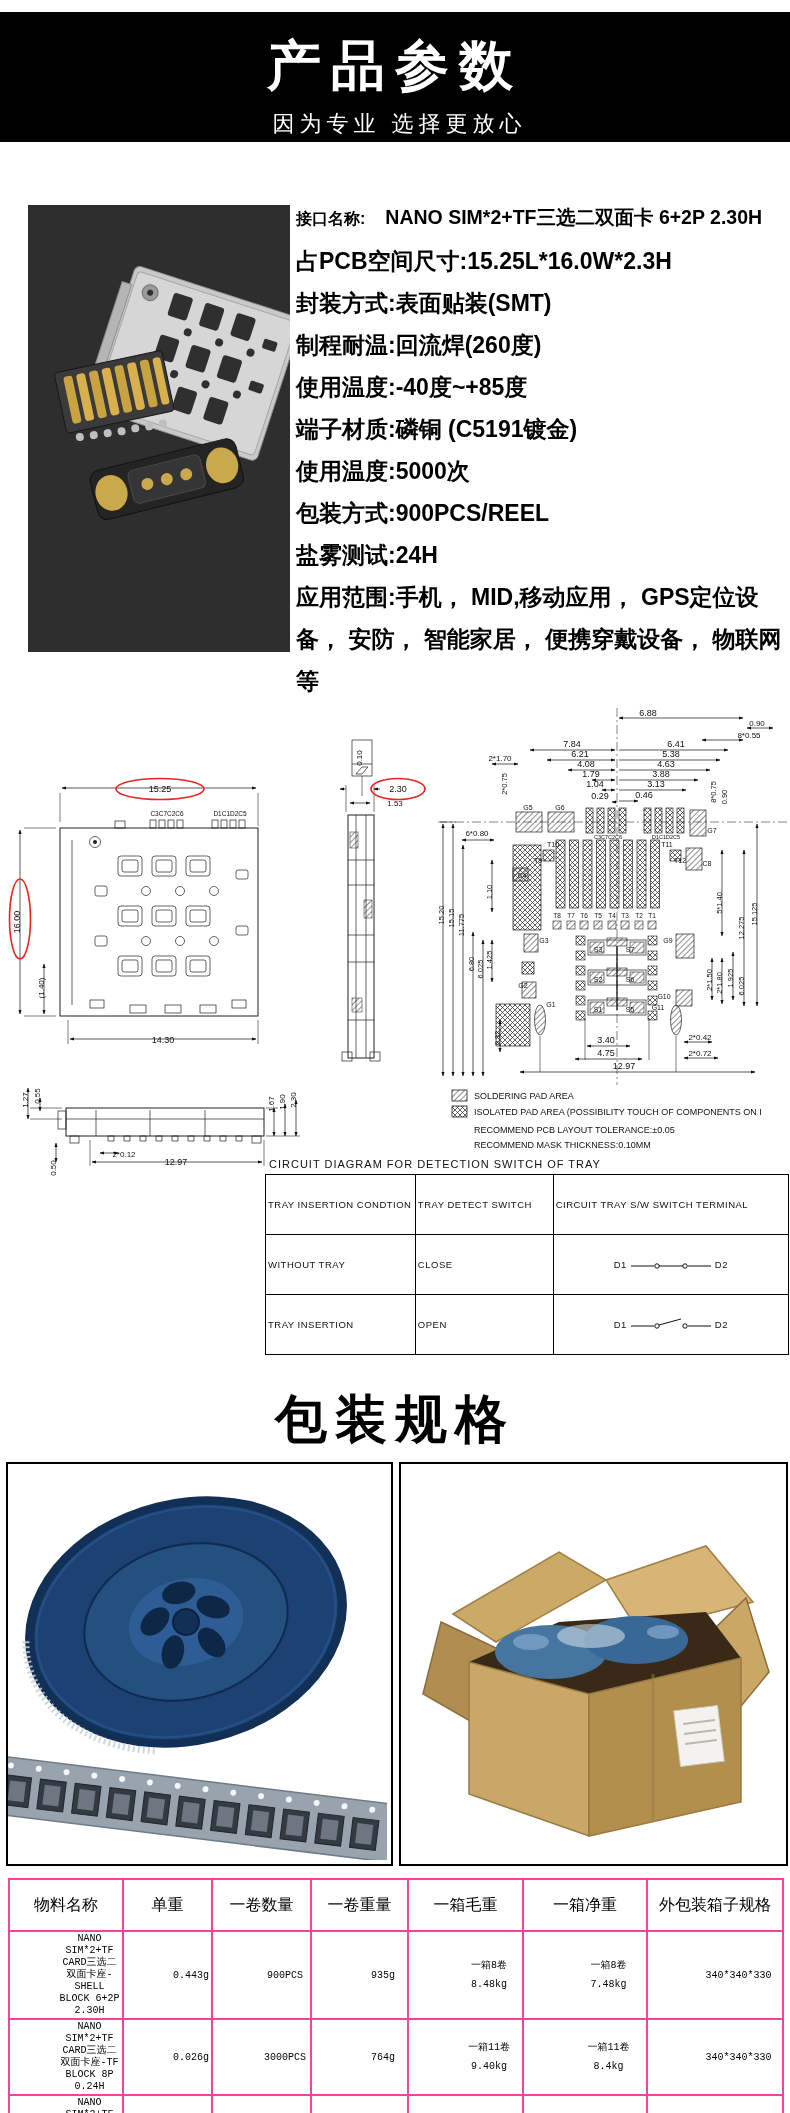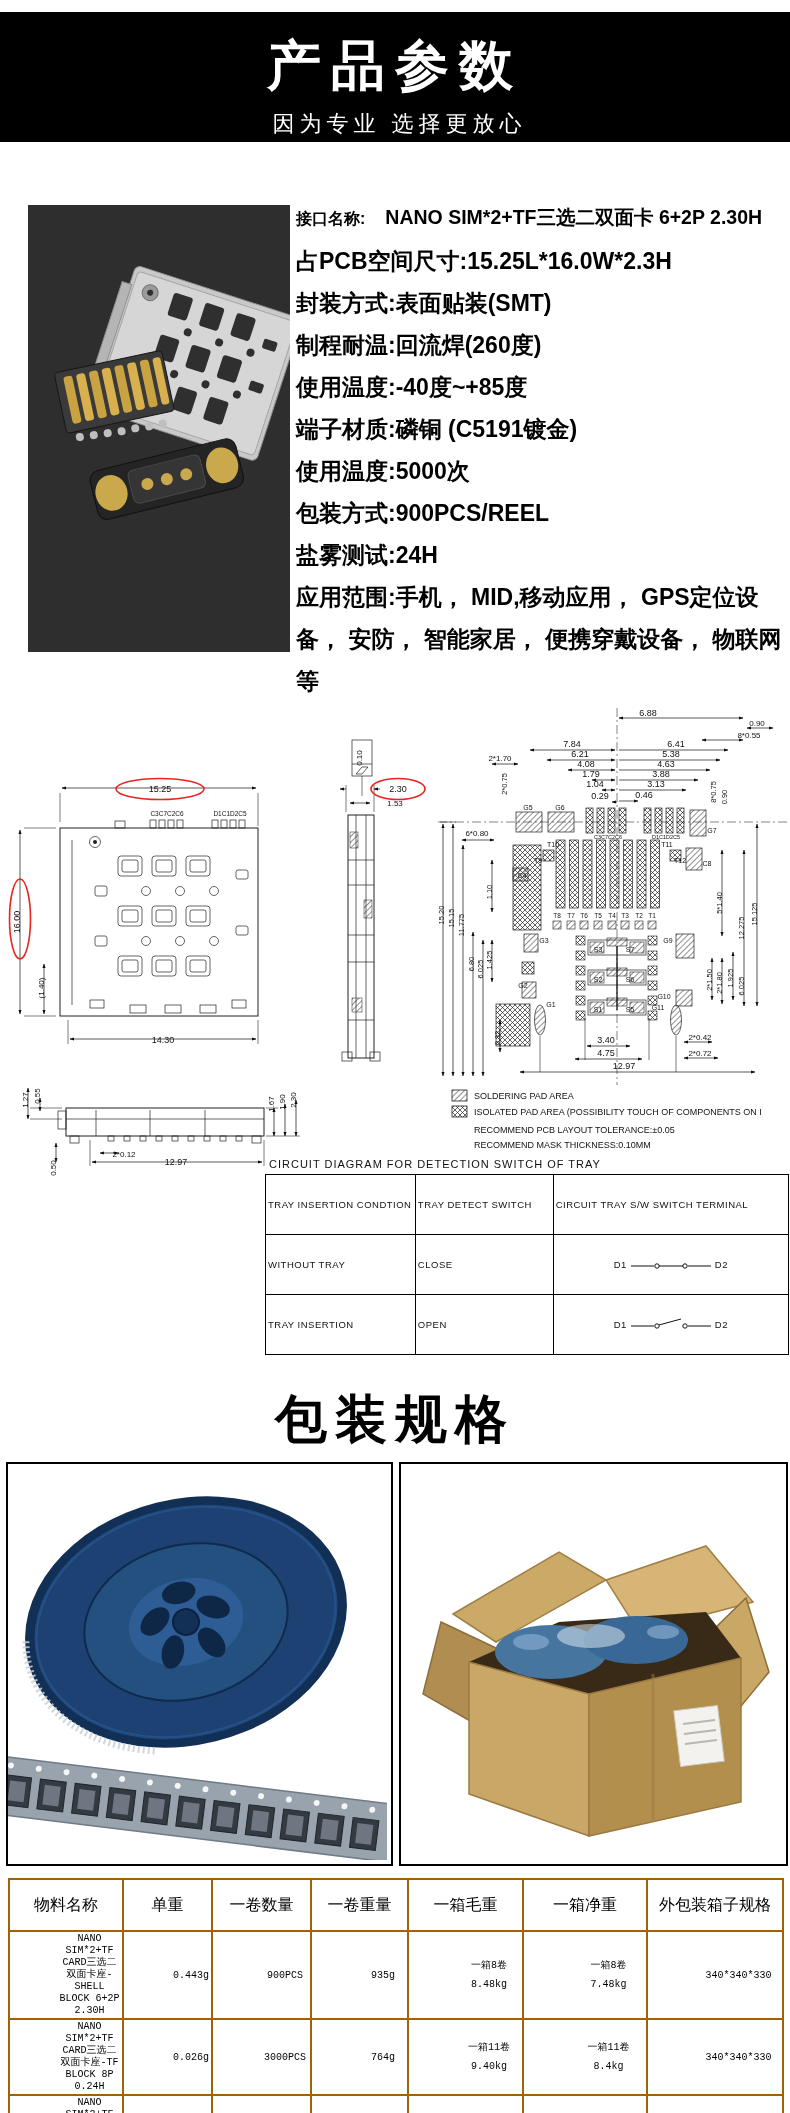--- a/index.html
+++ b/index.html
@@ -33,21 +33,21 @@
   .term{display:flex;align-items:center;justify-content:center;gap:4px;font-size:9.5px;}
   
   .pack-title{position:absolute;left:0;top:1385px;width:790px;text-align:center;
               font-size:52px;font-weight:bold;color:#000;letter-spacing:8px;}
   .photo{position:absolute;top:1462px;height:400px;border:2px solid #000;background:#fff;}
   .photo.l{left:6px;width:383px;}
   .photo.r{left:399px;width:385px;}
   
   table.mat{position:absolute;left:8px;top:1878px;width:774px;border-collapse:collapse;
             font-family:"Liberation Mono","DejaVu Sans Mono",monospace;color:#000;table-layout:fixed;}
-  table.mat td,table.mat th{border:2px solid #a16207;text-align:center;vertical-align:middle;padding:1px;}
+  table.mat td,table.mat th{border:2px solid #ec4899;text-align:center;vertical-align:middle;padding:1px;}
   table.mat th{font-size:16px;font-weight:500;height:48px;}
   table.mat td{font-size:10px;padding-left:48px;}
   td.name{font-size:9.5px;line-height:12px;padding:2px 1px;}
   td.two{white-space:pre-line;line-height:19px;}
 </style>
 </head>
 <body>
 
 <div id="page">
 

